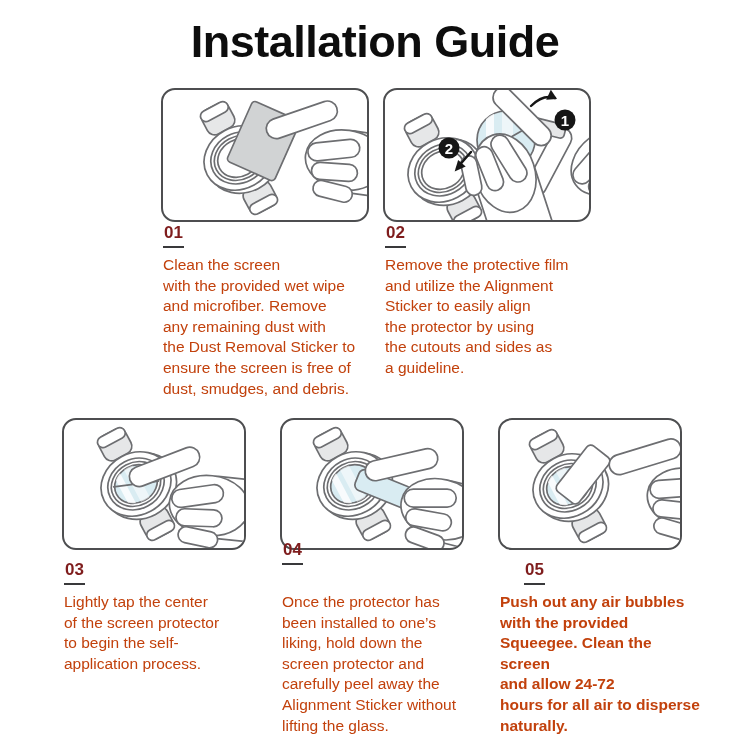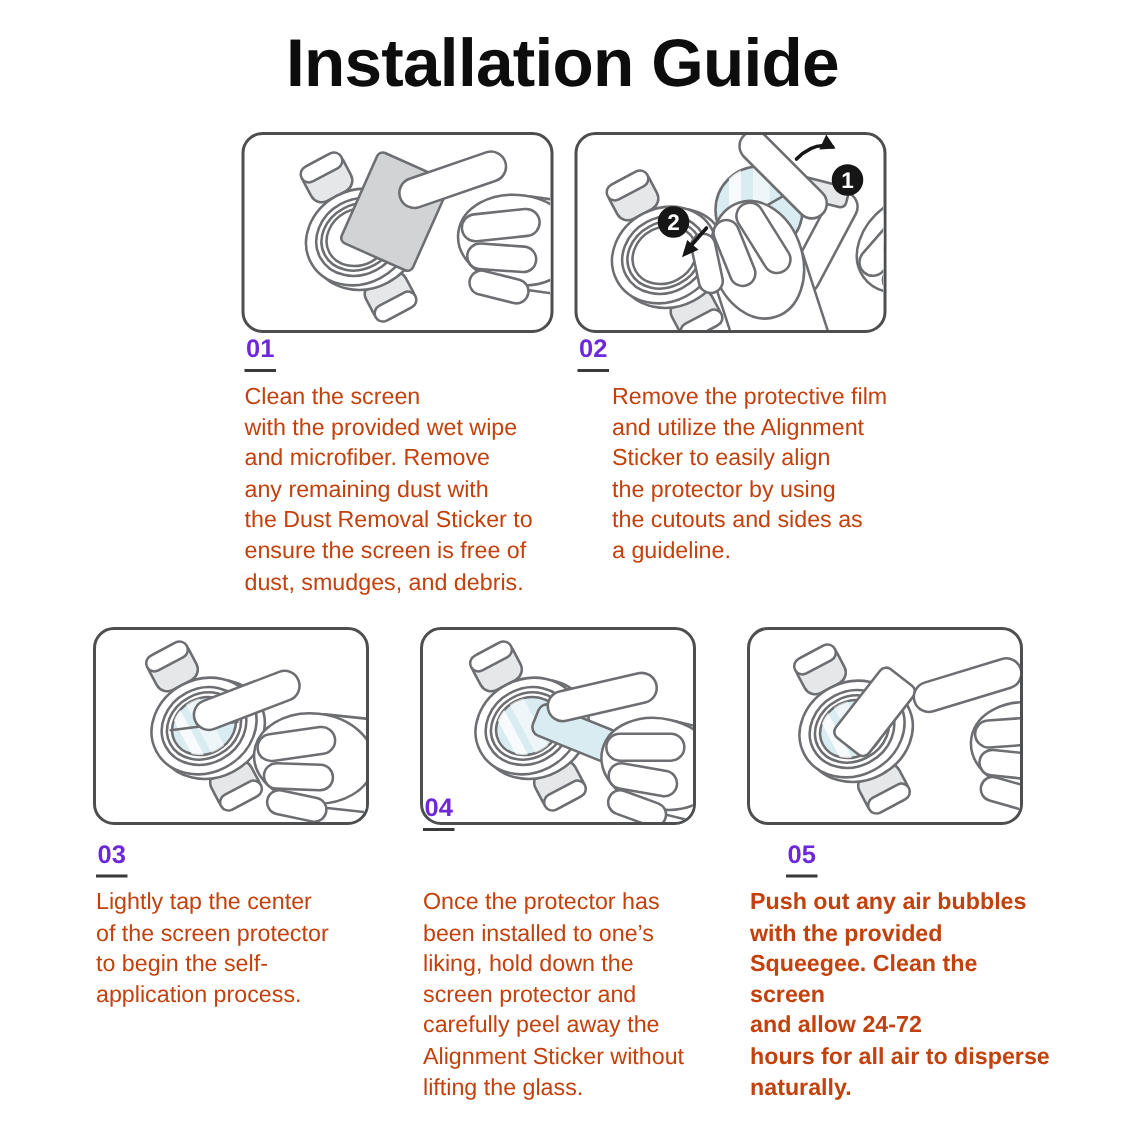--- a/index.html
+++ b/index.html
@@ -7,27 +7,27 @@
          font-family:"Liberation Sans",sans-serif;}
   .title{position:absolute;left:0;top:16px;width:750px;text-align:center;
          font-size:45px;font-weight:700;color:#0d0d0d;letter-spacing:-0.5px;}
   .illus-box{position:absolute;border:2px solid #4d4e50;border-radius:14px;
              overflow:hidden;background:#fff;}
   .box1{left:161px;top:88px;width:204px;height:130px;}
   .box2{left:383px;top:88px;width:204px;height:130px;}
   .box3{left:62px;top:418px;width:180px;height:128px;}
   .box4{left:280px;top:418px;width:180px;height:128px;}
   .box5{left:498px;top:418px;width:180px;height:128px;}
-  .stepnum{position:absolute;font-size:17px;font-weight:700;color:#6d28d9;
+  .stepnum{position:absolute;font-size:17px;font-weight:700;color:#7f1d1d;
            border-bottom:2.5px solid #39393b;padding:0 1px 3px 1px;display:inline-block;}
   .n1{left:163px;top:223px;} .n2{left:385px;top:223px;}
-  .n3{left:64px;top:560px;}  .n4{left:282px;top:529px;} .n5{left:500px;top:560px;margin-left:24px;}
+  .n3{left:64px;top:560px;}  .n4{left:282px;top:540px;} .n5{left:500px;top:560px;margin-left:24px;}
   .desc{position:absolute;font-size:15.5px;line-height:20.6px;color:#c2410c;
         white-space:pre-line;width:215px;}
-  .d1{left:163px;top:255px;} .d2{left:385px;top:255px;margin-left:23px;}
+  .d1{left:163px;top:255px;} .d2{left:385px;top:255px;}
   .d3{left:64px;top:592px;width:205px;} .d4{left:282px;top:592px;width:205px;}
   .d5{left:500px;top:592px;width:205px;font-weight:bold;}
   svg{display:block;}
   .fw{fill:#ffffff;stroke:#6d6e71;stroke-width:1.7;stroke-linejoin:round;}
   .fg{fill:#e6e7e8;stroke:#6d6e71;stroke-width:1.7;stroke-linejoin:round;}
   .fb{fill:#d9ecf2;stroke:#6d6e71;stroke-width:1.7;stroke-linejoin:round;}
   .fc{fill:#d1d3d4;stroke:#6d6e71;stroke-width:1.7;stroke-linejoin:round;}
   .ln{fill:none;stroke:#6d6e71;stroke-width:1.7;stroke-linecap:round;}
   .blk{fill:#161616;}
   .arr{stroke:#161616;stroke-width:2.4;fill:none;stroke-linecap:round;}

